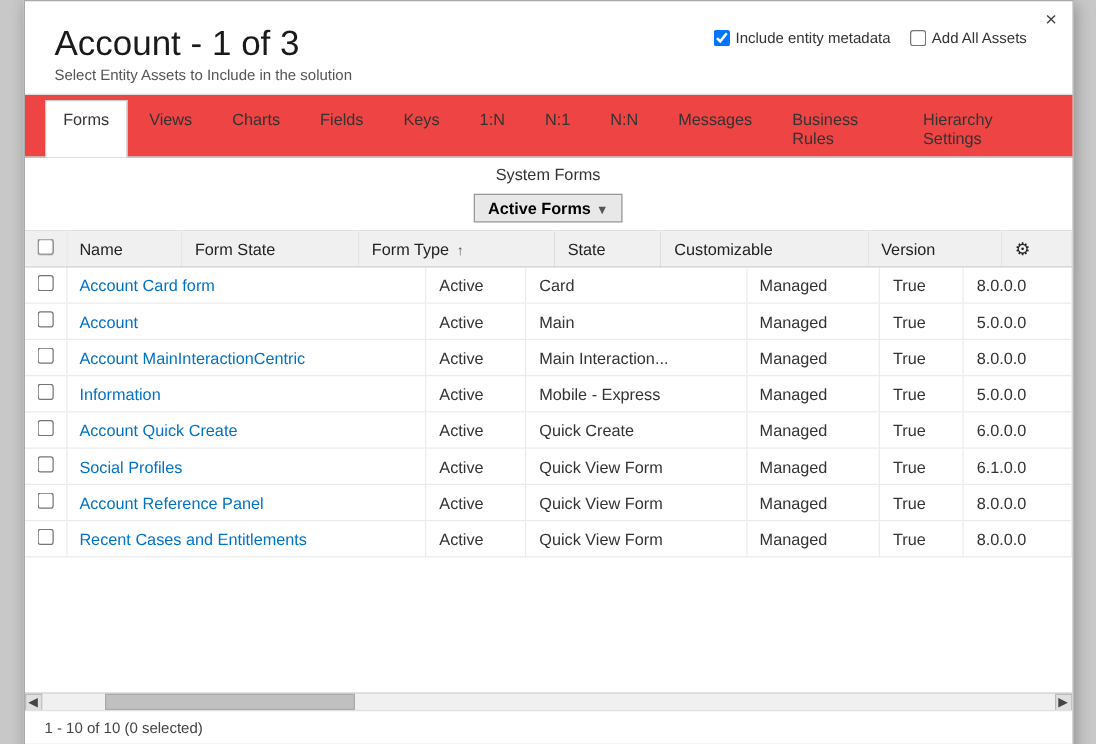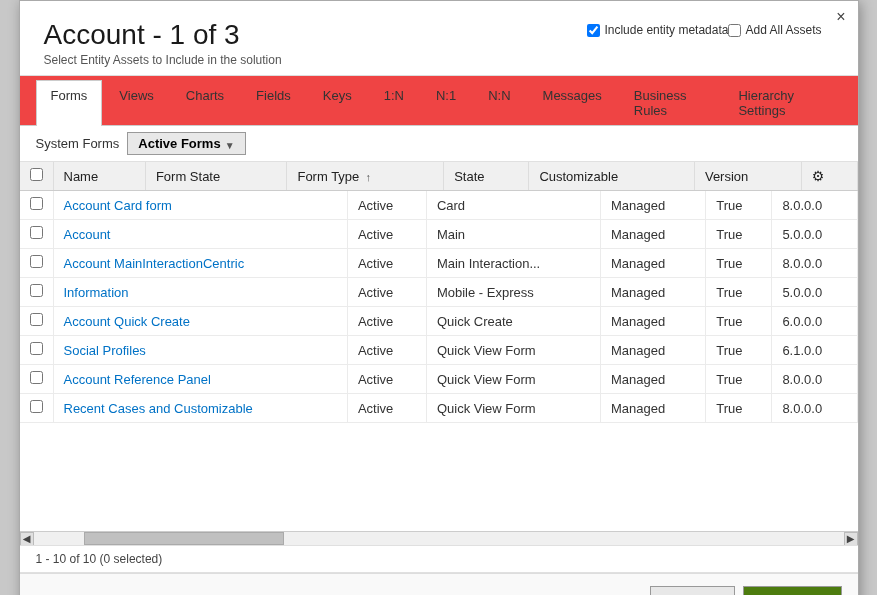--- a/index.html
+++ b/index.html
@@ -46,21 +46,21 @@
     .dialog-subtitle {
       font-size: 12px;
       color: #555;
     }
     .header-right {
       position: absolute;
       top: 22px;
       right: 36px;
       display: flex;
       align-items: flex-end;
-      gap: 0;
+      gap: 16px;
       font-size: 12px;
       color: #333;
     }
     .checkbox-label {
       display: flex;
       align-items: center;
       gap: 4px;
       cursor: pointer;
     }
     .checkbox-label input[type="checkbox"] {
@@ -90,20 +90,21 @@
       border-bottom-color: #fff;
       font-weight: 500;
       margin-bottom: -1px;
     }
     .toolbar {
       display: flex;
       align-items: center;
       padding: 6px 16px;
       gap: 8px;
       border-bottom: 1px solid #e0e0e0;
+      flex-direction: column;
     }
     .toolbar-label {
       font-size: 13px;
       color: #333;
     }
     .dropdown-btn {
       display: flex;
       align-items: flex-end;
       padding: 3px 10px 3px 10px;
       border: 1px solid #999;
@@ -367,21 +368,21 @@
               <td><input type="checkbox" style=""></td>
               <td class="name-cell"><a href="#">Account Reference Panel</a></td>
               <td>Active</td>
               <td>Quick View Form</td>
               <td>Managed</td>
               <td>True</td>
               <td>8.0.0.0</td>
             </tr>
             <tr>
               <td><input type="checkbox" style=""></td>
-              <td class="name-cell"><a href="#">Recent Cases and Customizable</a></td>
+              <td class="name-cell"><a href="#">Recent Cases and Entitlements</a></td>
               <td>Active</td>
               <td>Quick View Form</td>
               <td>Managed</td>
               <td>True</td>
               <td>8.0.0.0</td>
             </tr>
           </tbody>
       </table>
     </div>
 

